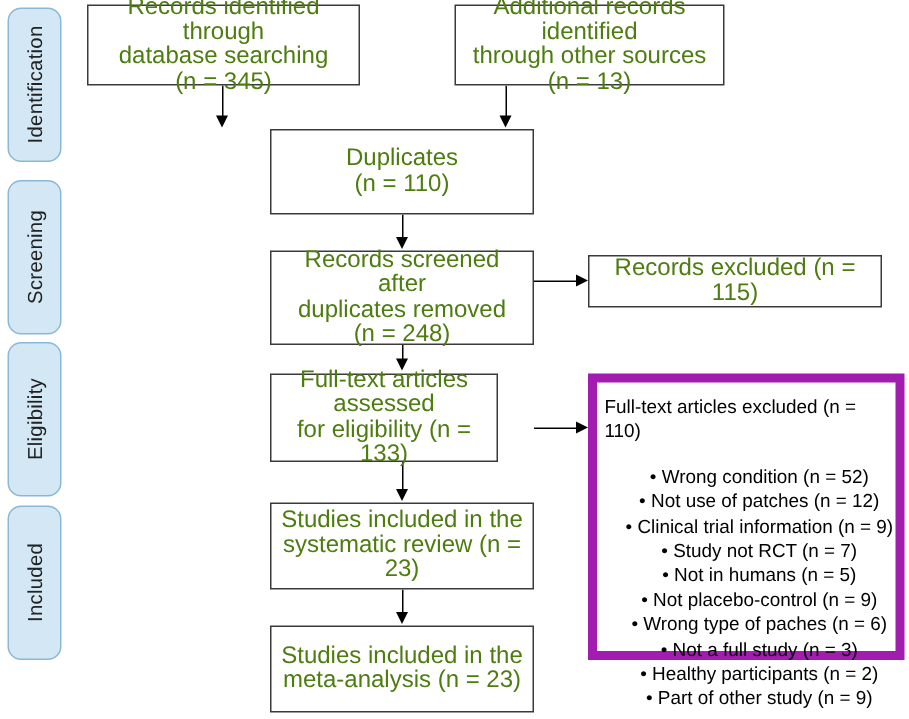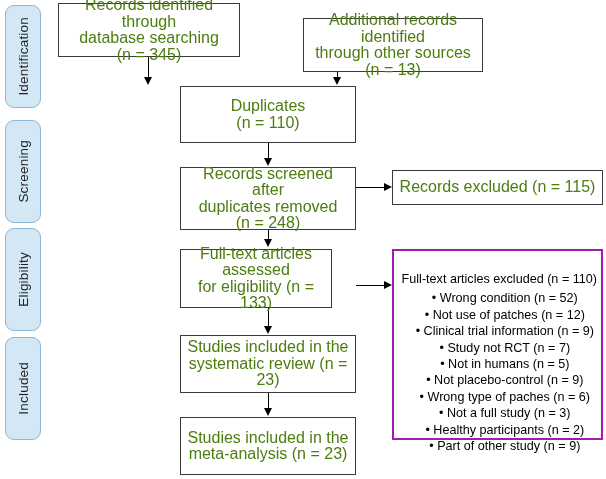--- a/index.html
+++ b/index.html
@@ -58,36 +58,36 @@
     color: #4d7c0f;
     padding: 11px 5px;
     white-space: pre-line;
   }
 
   
   .listbox {
     position: absolute;
     box-sizing: border-box;
     background: #ffffff;
-    border: 2px solid #a21caf;
+    border: 6px solid #a21caf;
     display: flex;
     flex-direction: column;
-    align-items: flex-end;
+    align-items: flex-start;
     justify-content: flex-start;
-    padding: 20px 4px 4px 5px;
+    padding: 8px 4px 4px 5px;
   }
   .listbox-title {
     font-size: 12.6px;
     line-height: 16.4px;
     color: #000000;
     text-align: left;
   }
   .listbox-items {
     list-style: none;
-    margin: 3px;
+    margin: 14px;
     padding: 0;
   }
   .listbox-items li {
     font-size: 12.6px;
     line-height: 16.4px;
     color: #000000;
     text-align: center;
     white-space: nowrap;
   }
   .listbox-items li::before {
@@ -183,38 +183,38 @@
     <div class="vline" style="left:268px; top:393px; height:16px;"></div>
     <div class="arrow-down" style="left:264px; top:408px;"></div>
   </div>
 
   <div class="box" style="left:58px; top:3px; width:182px; height:54px;">
     <span class="box-text">Records identified through
 database searching
 (n = 345)</span>
   </div>
 
-  <div class="box" style="left:303px; top:18px; width:180px; height:54px;">
+  <div class="box" style="left:303px; top:3px; width:180px; height:54px;">
     <span class="box-text">Additional records identified
 through other sources
 (n = 13)</span>
   </div>
 
   <div class="box" style="left:180px; top:86px; width:176px; height:57px;">
     <span class="box-text">Duplicates
 (n = 110)</span>
   </div>
 
   <div class="box" style="left:180px; top:167px; width:176px; height:63px;">
     <span class="box-text">Records screened after
 duplicates removed
 (n = 248)</span>
   </div>
 
-  <div class="box" style="left:392px; top:170px; width:211px; height:35px;">
+  <div class="box" style="left:392px; top:170px; width:196px; height:35px;">
     <span class="box-text">Records excluded (n = 115)</span>
   </div>
 
   <div class="box" style="left:180px; top:249px; width:152px; height:59px;">
     <span class="box-text">Full-text articles assessed
 for eligibility (n = 133)</span>
   </div>
 
   <div class="box" style="left:180px; top:335px; width:176px; height:58px;">
     <span class="box-text">Studies included in the

